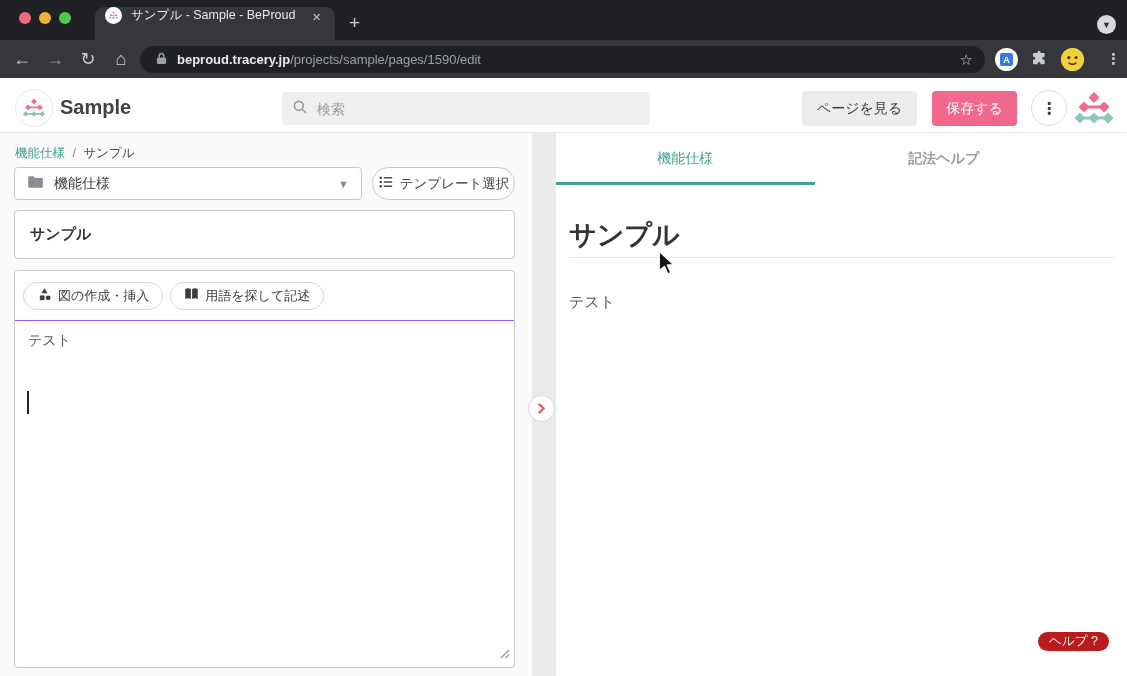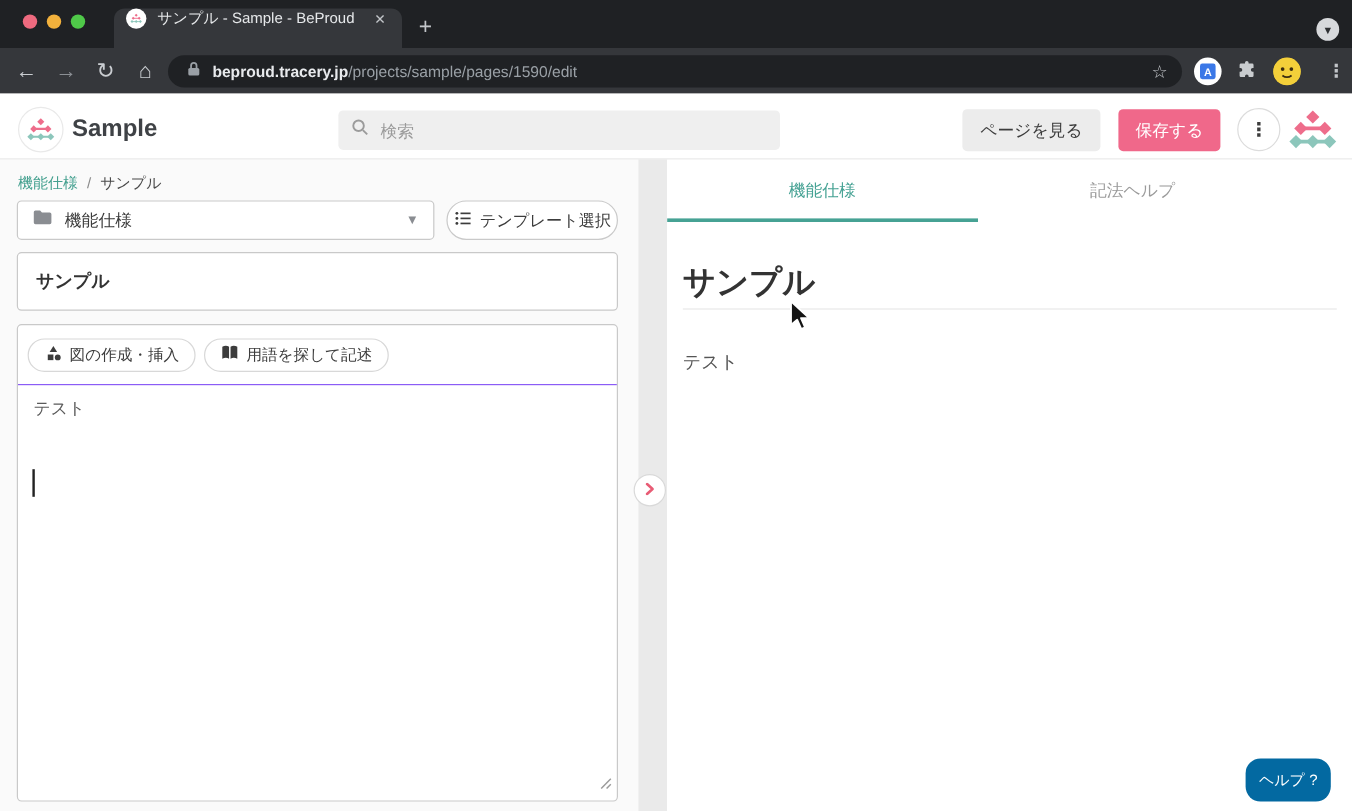--- a/index.html
+++ b/index.html
@@ -98,27 +98,27 @@
   .editor-body { position:relative; height:346px; }
   .editor-text { position:absolute; left:13px; top:11px; font-size:14px; color:#5a5a5a; white-space:pre-wrap; }
   .text-caret { position:absolute; left:12px; top:70px; width:1.5px; height:23px; background:#222; }
   .resize-grip { position:absolute; right:4px; bottom:4px; }
 
   
   .preview-tabs { position:absolute; left:0; top:0; width:517px; height:52px; display:flex; }
   .ptab { flex:1; display:flex; align-items:center; justify-content:center; font-size:14px; position:relative; }
   .ptab-active { color:#46a294; }
   .ptab-active .tab-underline { position:absolute; left:0; bottom:0; width:100%; height:3px; background:#46a294; }
-  .ptab-idle { color:#9b9b9b; }
+  .ptab-idle { color:#9b9b9b;font-weight:bold; }
   .preview-heading { position:absolute; left:13px; top:84px; font-size:27px; font-weight:bold; color:#333; }
   .preview-rule { position:absolute; left:13px; width:545px; top:124px; border:none; border-top:1px solid #e8e8e8; }
   .preview-body { position:absolute; left:13px; top:160px; font-size:15px; color:#555; }
 
-  .help-btn { position:absolute; left:1038px; top:632px; width:71px; height:36px; border:none; border-radius:12.5px;
-              background:#0369a1; color:#fff; font-size:12.5px; font-family:inherit;
+  .help-btn { position:absolute; left:1038px; top:632px; width:71px; height:19px; border:none; border-radius:12.5px;
+              background:#b91c1c; color:#fff; font-size:12.5px; font-family:inherit;
               display:flex; align-items:center; justify-content:center; }
 
   .mouse-cursor { position:absolute; left:657px; top:250px; }
 </style>
 </head>
 <body>
 
 <div class="stage">
 
   <div class="titlebar">

